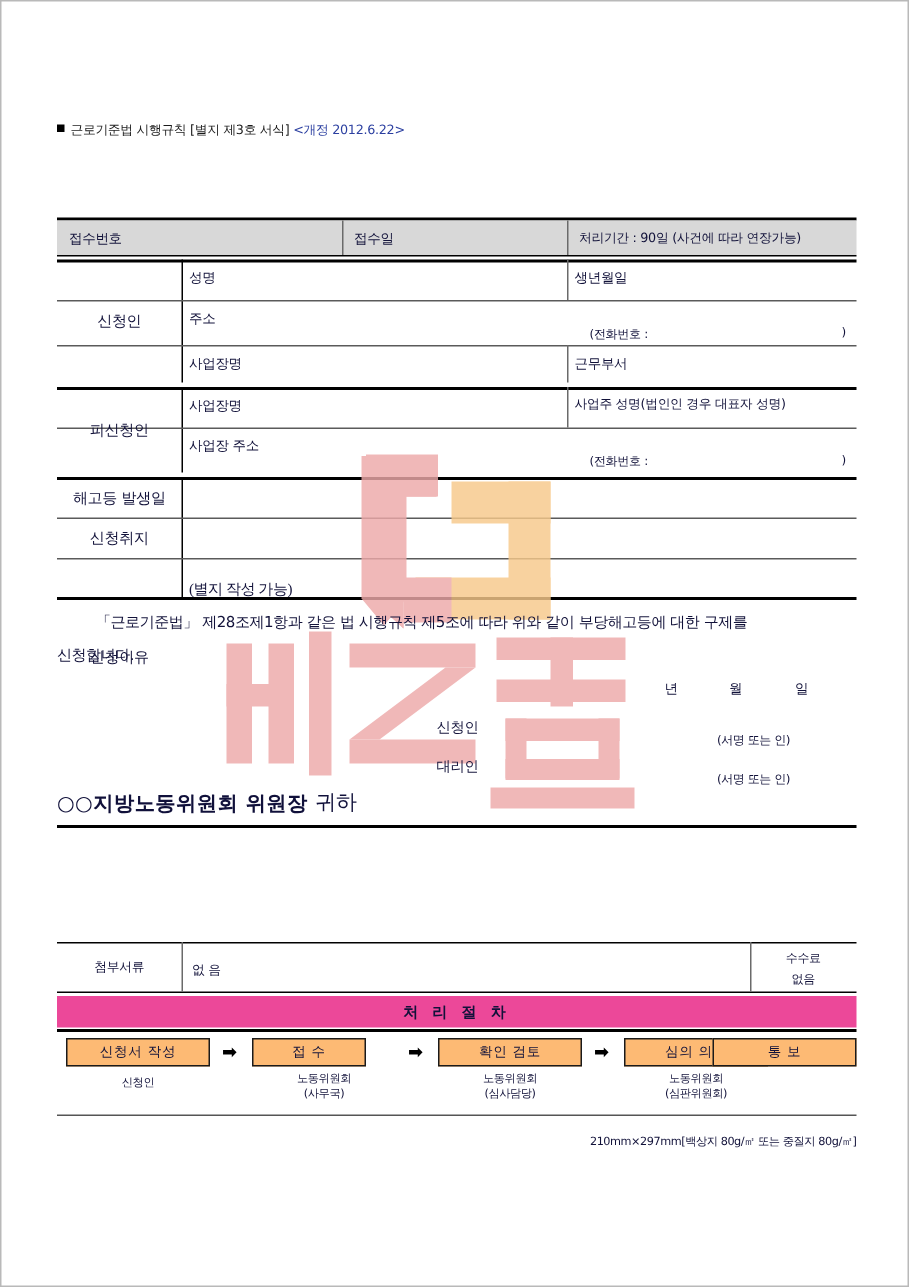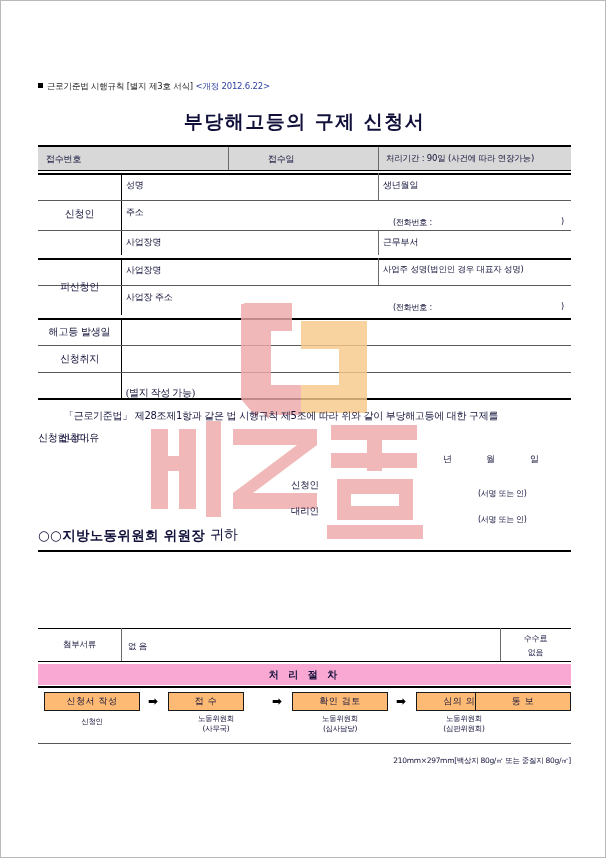--- a/index.html
+++ b/index.html
@@ -158,21 +158,21 @@
     margin-left:5px;
     vertical-align: 1px;
   }
 
   
   .procbar {
     position:absolute;
     left:0;
     width:533px;
     height:21px;
-    background:#f9a8d4;
+    background:#ec4899;
     display:flex;
     align-items:center;
     justify-content:center;
     font-size:10px;
     font-weight:bold;
     color:#12123a;
     letter-spacing:3px;
   }
   .pbox {
     position:absolute;
@@ -252,31 +252,30 @@
     </svg>
   </div>
 
   <div class="sheet">
 
     <div class="formnote">
       <span class="sq"></span><span>근로기준법 시행규칙 [별지 제3호 서식]</span>
       <span class="rev">&lt;개정 2012.6.22&gt;</span>
     </div>
 
-    <div class="title">부당해고등의 구제 신청서</div>
 
     <div class="tbl" style="top:144px;">
 
       <div class="hline thick" style="top:0;"></div>
       <div class="hdr-fill" style="left:0; top:2px; width:533px; height:23px;"></div>
       <div class="hline" style="top:25px;"></div>
       <div class="vline thin" style="left:190px; top:2px; height:23px;"></div>
       <div class="vline thin" style="left:340px; top:2px; height:23px;"></div>
       <div class="cell" style="left:8px; top:8px;">접수번호</div>
-      <div class="cell" style="left:198px; top:8px;margin-left:32px;">접수일</div>
+      <div class="cell" style="left:198px; top:8px;">접수일</div>
       <div class="cell" style="left:348px; top:8px; font-size:8.5px;">처리기간 : 90일 (사건에 따라 연장가능)</div>
 
       <div class="hline thick" style="top:28px;"></div>
       <div class="vline" style="left:83px; top:28px; height:82px;"></div>
 
       <div class="vline thin" style="left:340px; top:28px; height:27px;"></div>
       <div class="hline thin" style="top:55px;"></div>
       <div class="cell pad" style="left:83px; top:31px;">성명</div>
       <div class="cell pad" style="left:340px; top:31px;">생년월일</div>
 

